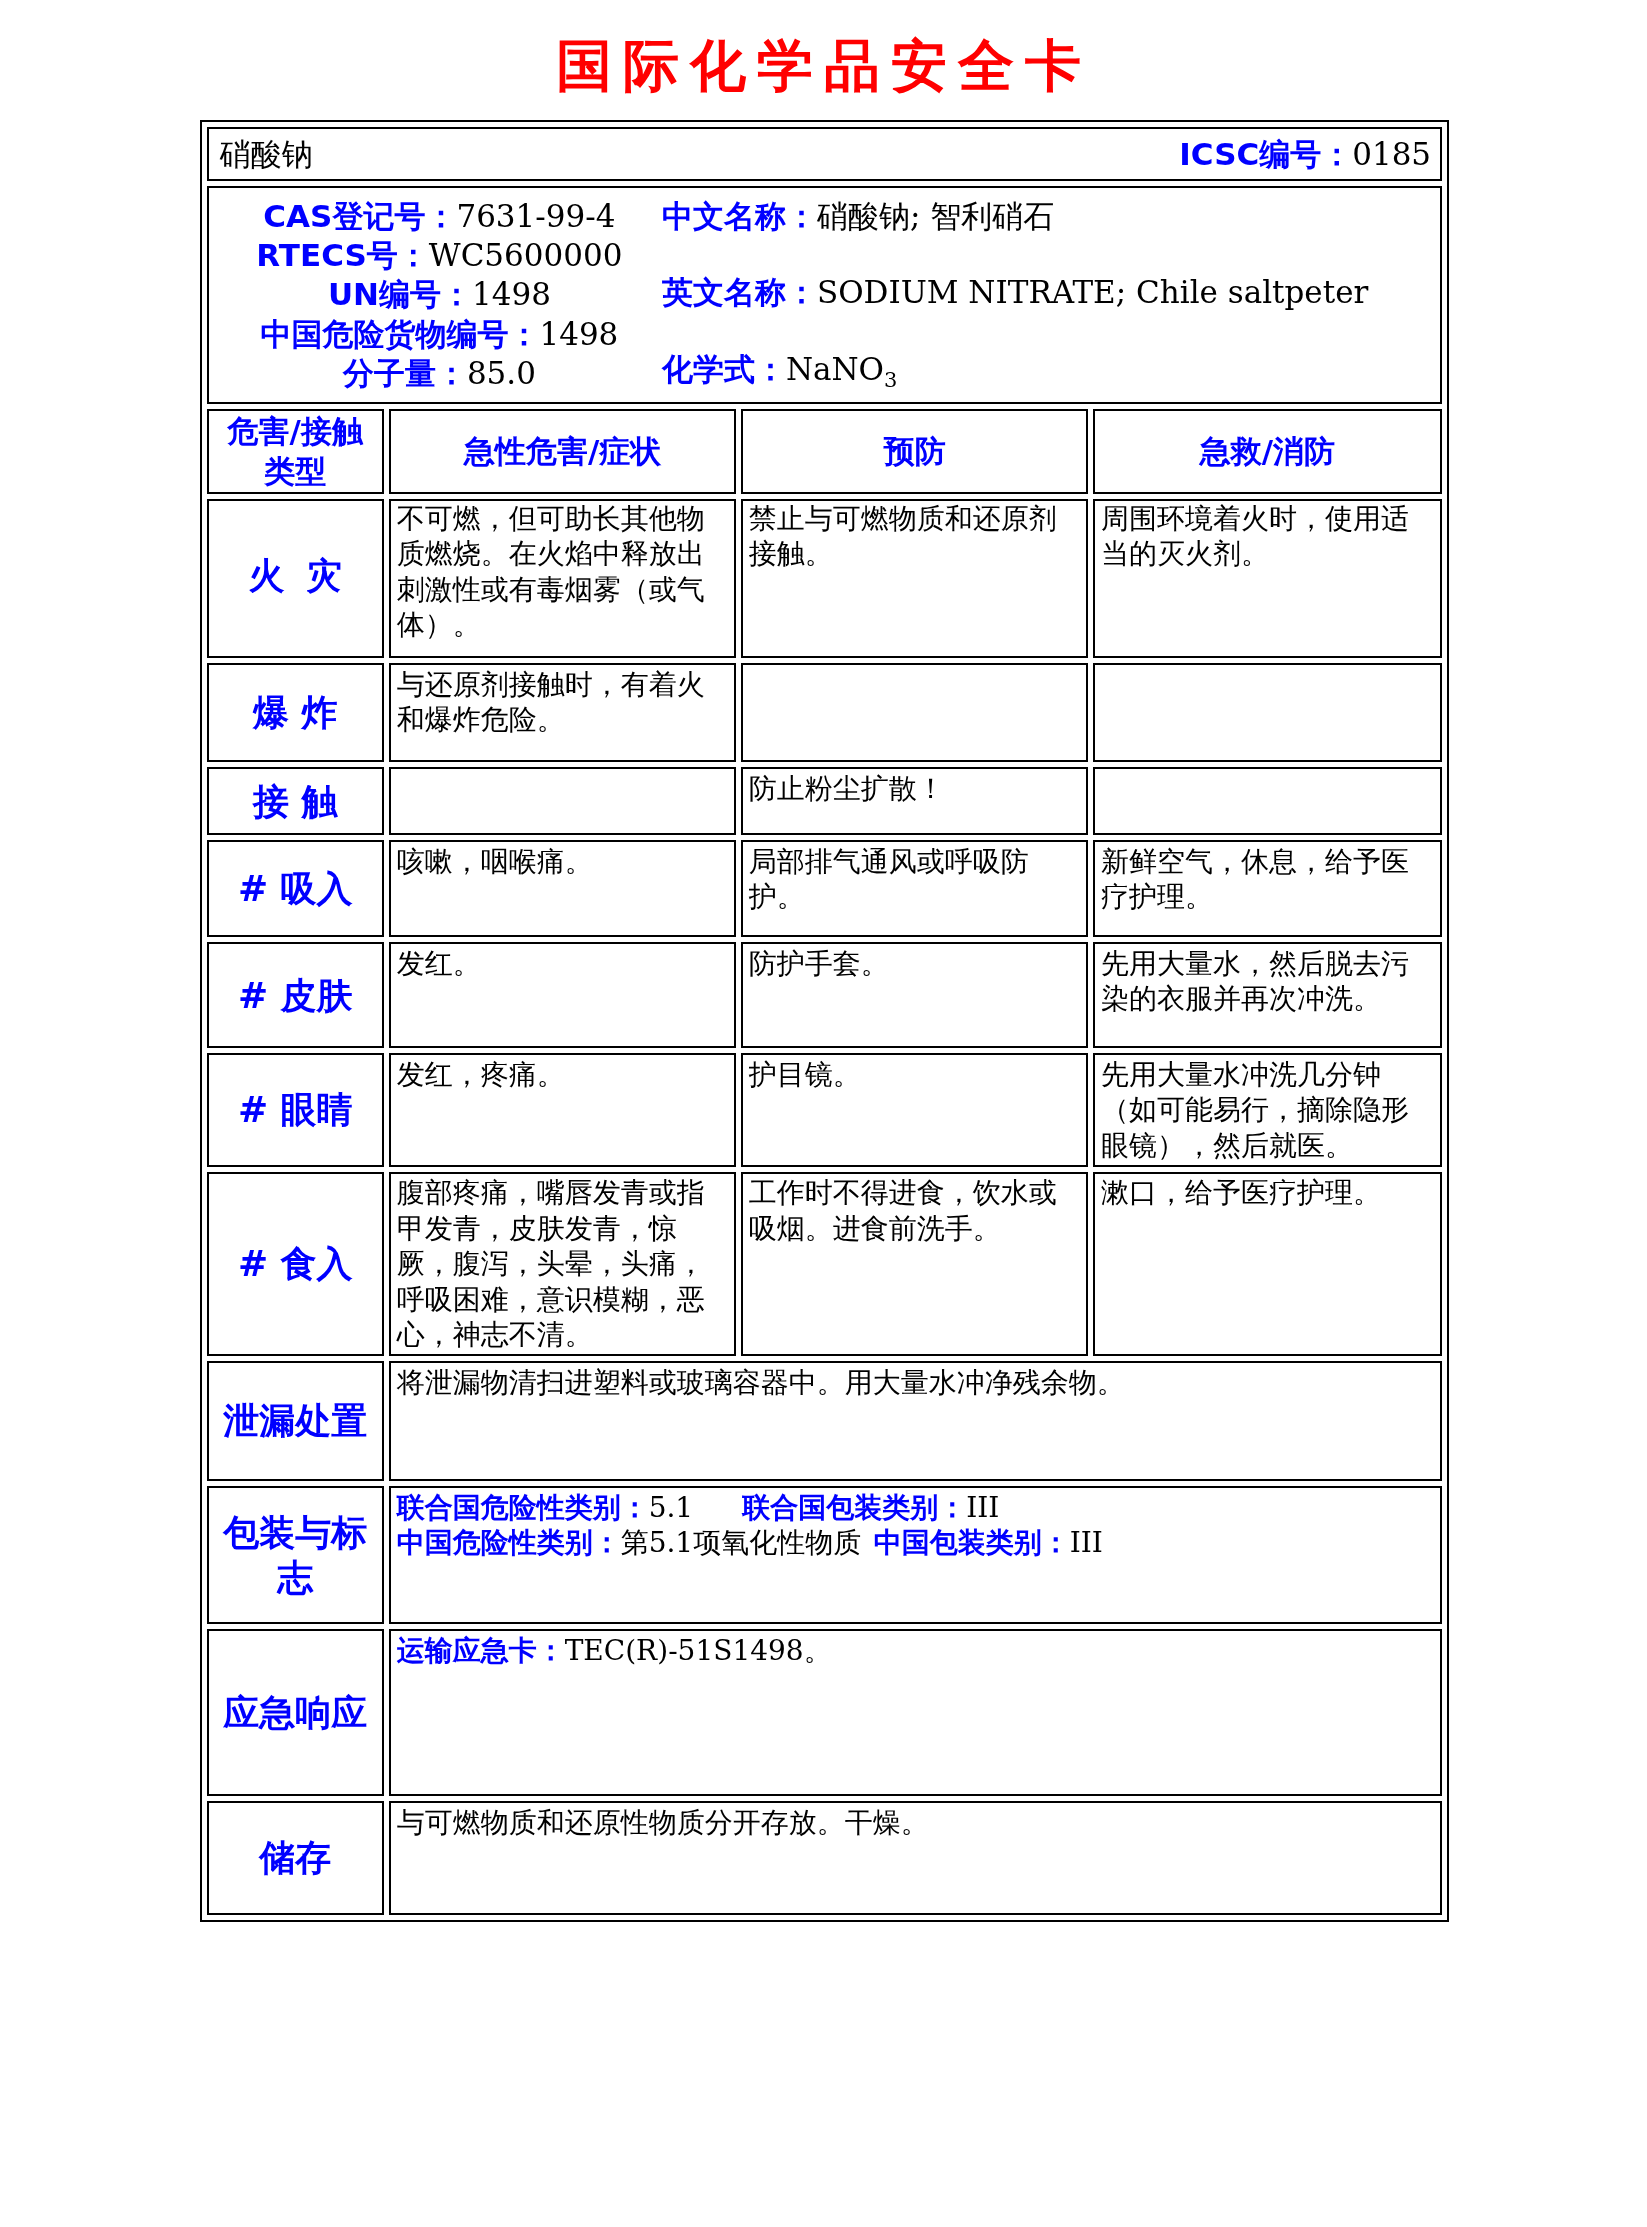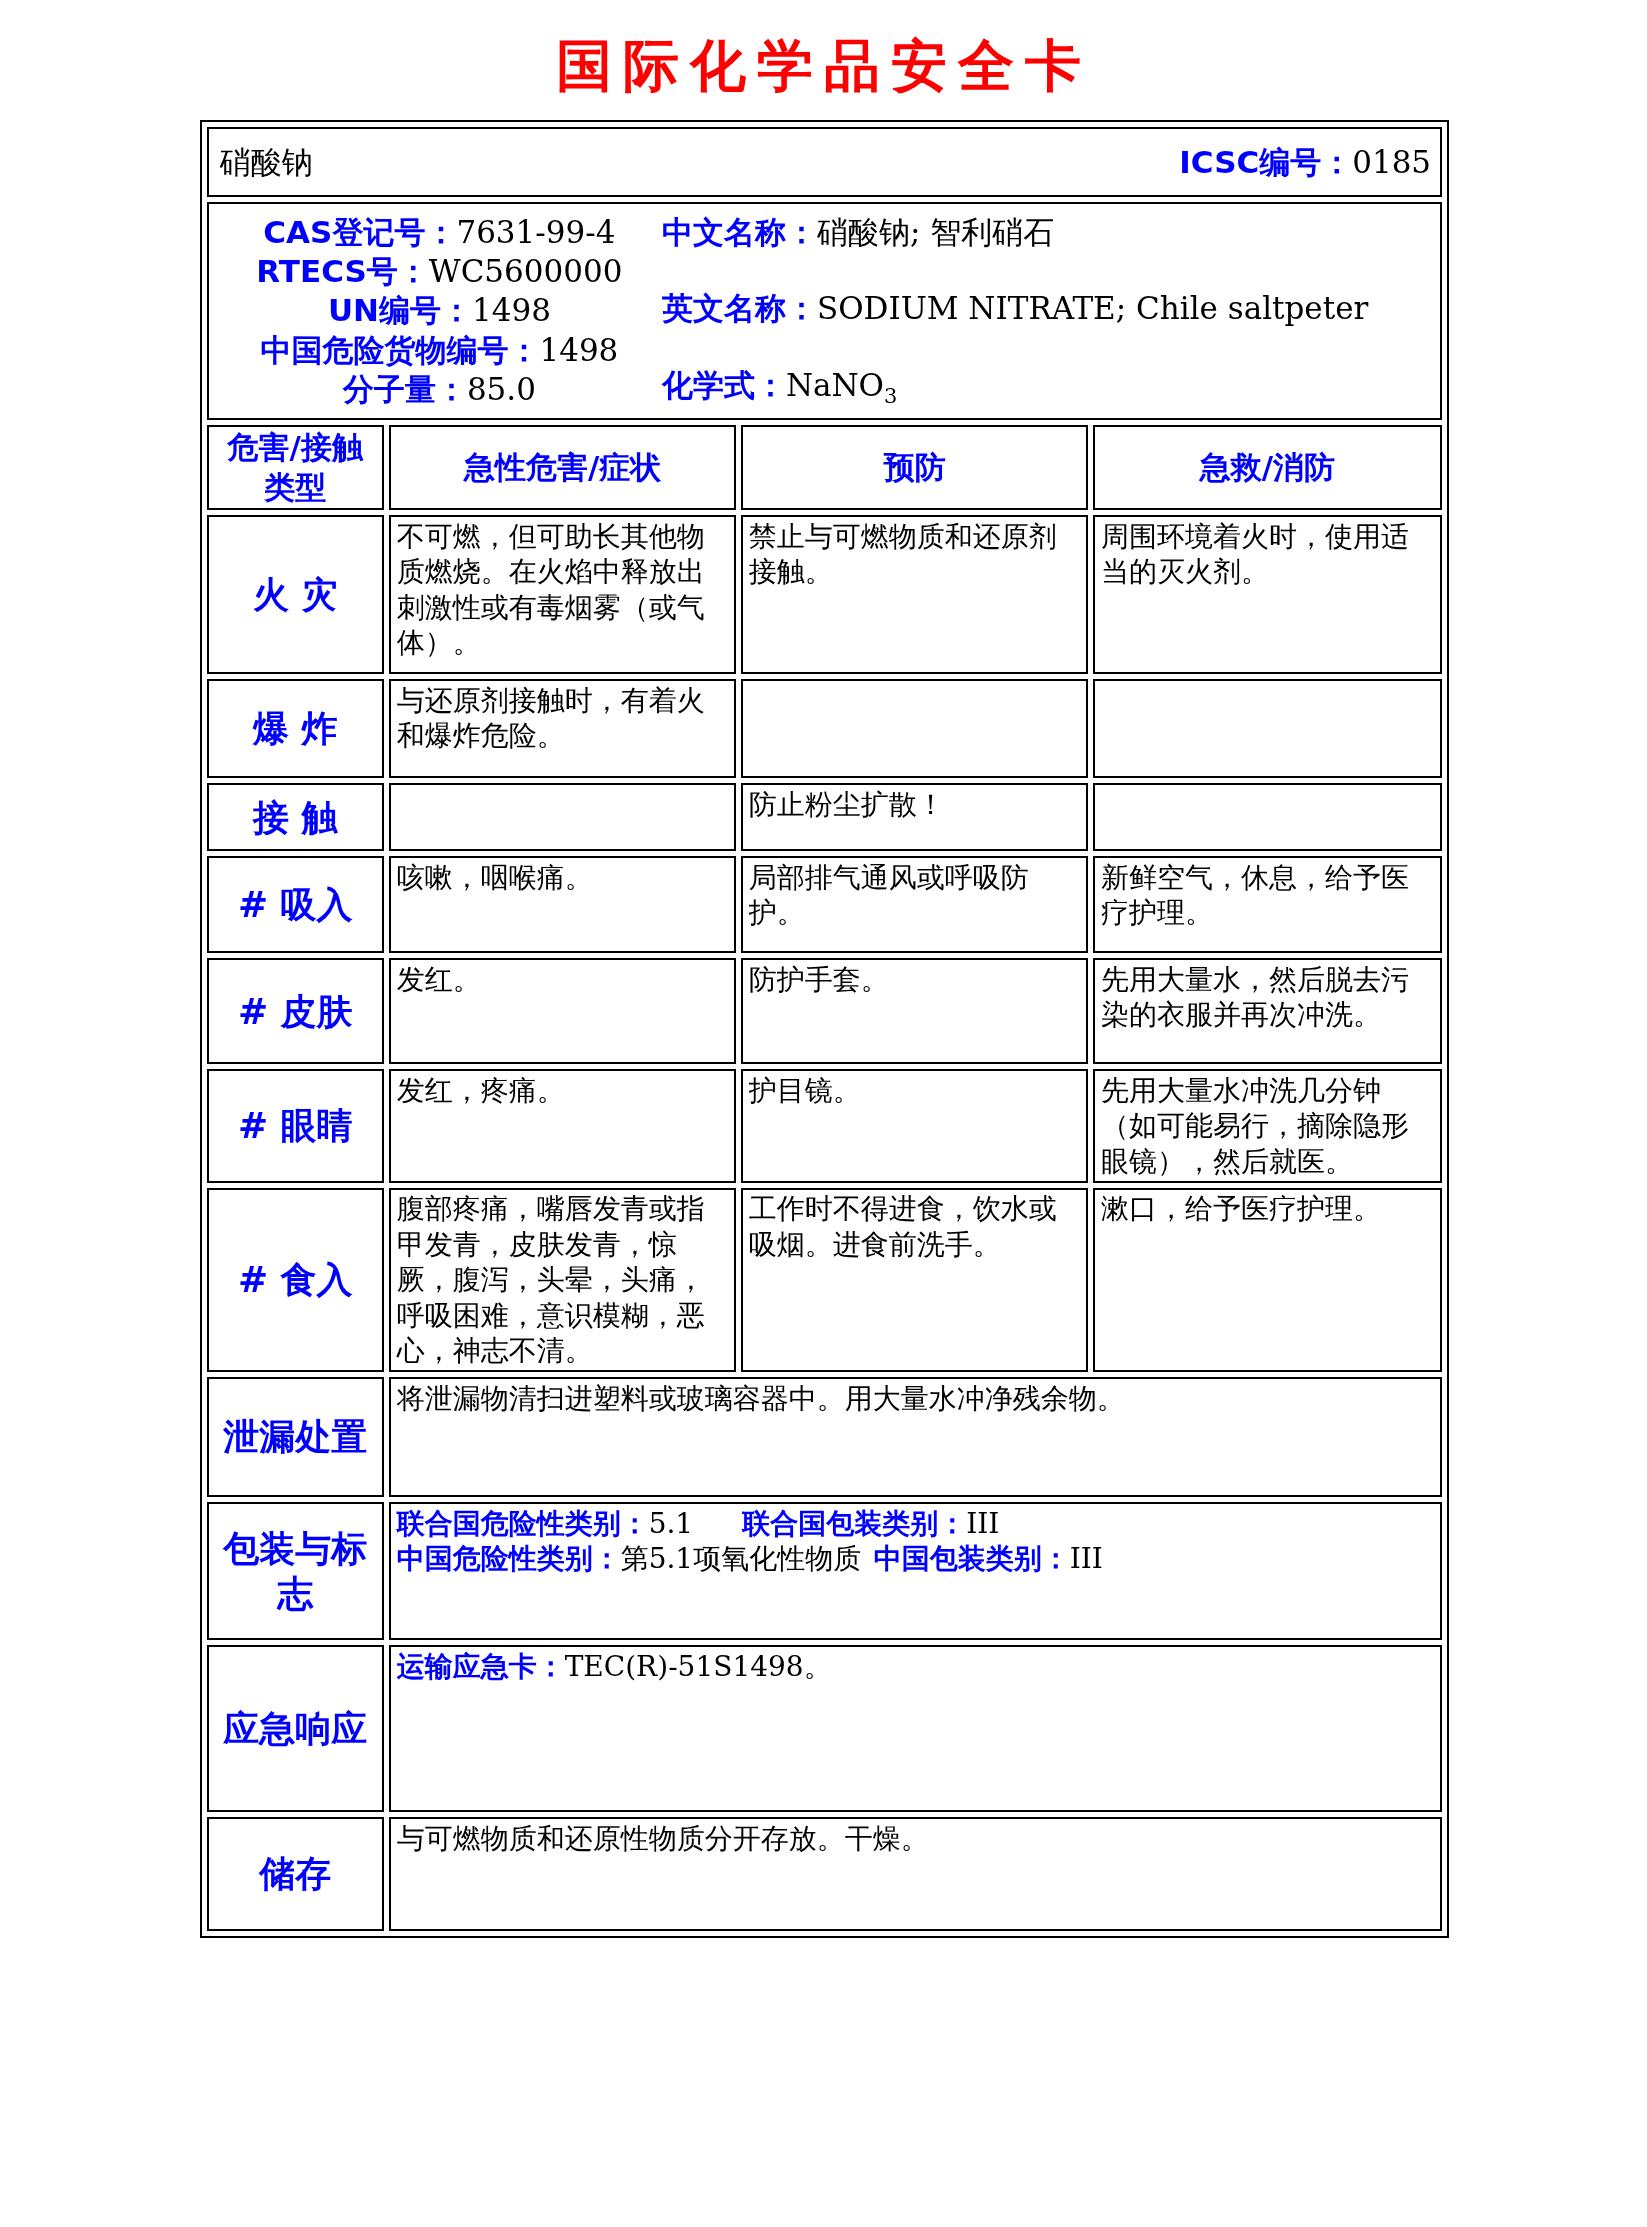--- a/index.html
+++ b/index.html
@@ -40,21 +40,21 @@
     overflow: hidden;
   }
 
   .blue-label {
     color: #0000ff;
     font-weight: bold;
     font-family: "DejaVu Sans", "Liberation Sans", sans-serif;
   }
 
   
-  td.name-cell { height: 70px; vertical-align: middle; }
+  td.name-cell { height: 54px; vertical-align: middle; }
   .name-flex { display: flex; justify-content: space-between; align-items: center; }
   .substance-name { font-size: 31px; padding-left: 5.6px; }
   .icsc-group { font-size: 31px; padding-right: 2.8px; }
 
   
   td.info-cell { height: 209px; padding: 8.4px 8.4px; }
   .info-grid { display: flex; height: 100%; }
   .info-left { width: 445px; display: flex; flex-direction: column; justify-content: space-between; align-items: center; }
   .info-right { flex: 1; display: flex; flex-direction: column; justify-content: space-between; }
   .info-line { font-size: 31px; white-space: nowrap; }
@@ -72,21 +72,21 @@
     font-family: "DejaVu Sans", "Liberation Sans", sans-serif;
   }
   td.row-label {
     text-align: center;
     vertical-align: middle;
     color: #0000ff;
     font-weight: bold;
     font-size: 36px;
     font-family: "DejaVu Sans", "Liberation Sans", sans-serif;
   }
-  tr.r-fire      td { height: 159px; }
+  tr.r-fire      td { height: 159px; font-family: Liberation Mono, monospace; }
   tr.r-explosion td { height: 99px; }
   tr.r-contact   td { height: 68px;  }
   tr.r-inhale    td { height: 97px; }
   tr.r-skin      td { height: 106px; }
   tr.r-eyes      td { height: 113px; }
   tr.r-ingest    td { height: 182px; }
   tr.r-spill     td { height: 120px; margin-top: 22px; }
   tr.r-pack      td { height: 138px; }
   tr.r-emerg     td { height: 167px; }
   tr.r-storage   td { height: 114px; }

